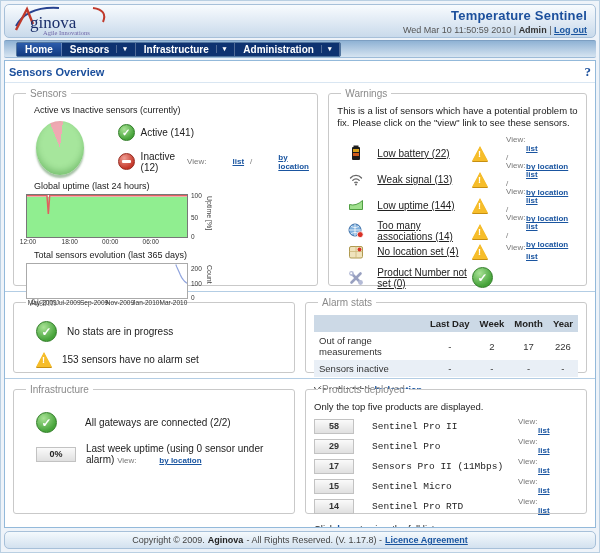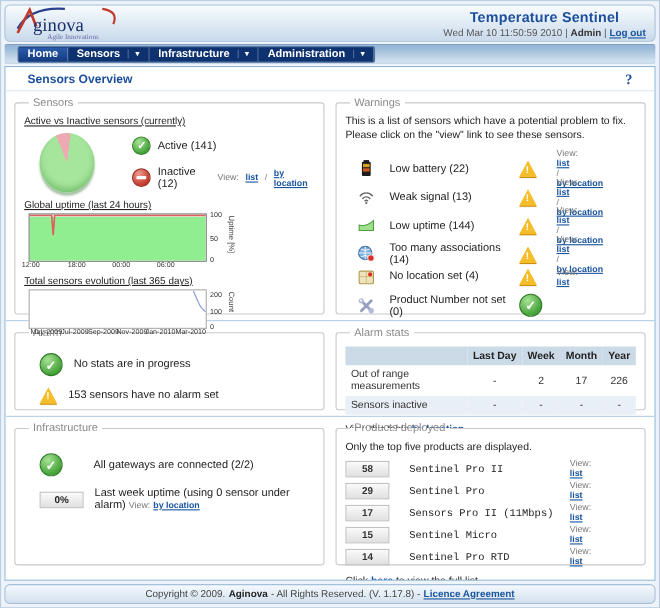--- a/index.html
+++ b/index.html
@@ -11,21 +11,21 @@
   }
   .page { width:600px; height:553px; padding:3px; background:#eef3f9; border:1px solid #b9cfe2; }
 
   
   .hdr {
     height:34px; border:1px solid #a7c0d9; border-radius:5px;
     background:linear-gradient(#f8fbfe,#c9daeb);
     display:flex; justify-content:space-between; align-items:center; padding:1px 8px;
   }
   .logo-svg { display:block; }
-  .hdr-right { text-align:center; }
+  .hdr-right { text-align:right; }
   .app-title { color:#1b4f9c; font-weight:bold; font-size:13px; letter-spacing:.2px; }
   .hdr-meta { font-size:9px; color:#555; margin-top:2px; }
   .hdr-meta .usr { font-weight:bold; color:#333; }
   .hdr-meta a, .lnk { color:#1a55a0; font-weight:bold; text-decoration:underline; cursor:pointer; }
 
   
   .navstrip {
     margin-top:2px; height:18px;
     background:linear-gradient(#8fb2d4,#d6e4f1);
     border-top:1px solid #7d9fc2; border-bottom:1px solid #9dbbd8;
@@ -34,35 +34,35 @@
   .menu {
     display:inline-flex; background:#0e3270; border:1px solid #52759e; border-radius:2px;
     color:#fff; font-size:10px; font-weight:bold; height:15px; align-items:stretch; overflow:hidden;
   }
   .mi { display:flex; align-items:center; padding:0 8px; cursor:pointer; border-right:1px solid rgba(255,255,255,.28); }
   .mi.home { background:linear-gradient(#2c5cab,#123a80); }
   .mi .chev { font-size:7px; margin-left:7px; padding-left:6px; border-left:1px solid rgba(255,255,255,.28); }
 
   
   .content { margin-top:2px; background:#fff; border:1px solid #93b9da; height:468px; overflow:hidden; }
-  .titlebar { display:flex; justify-content:space-between; align-items:center; padding:3px 20px 2px; border-bottom:1px solid #d9e6f2; }
+  .titlebar { display:flex; justify-content:space-between; align-items:center; padding:3px 4px 2px; border-bottom:1px solid #d9e6f2; }
   .pgtitle { color:#1b4f9c; font-weight:bold; font-size:11px; }
   .help { color:#1b4f9c; font-weight:bold; font-size:13px; font-family:"Liberation Serif",serif; cursor:pointer; }
 
   .prow { display:grid; grid-template-columns:1fr 1fr; gap:10px; padding:5px 8px; }
   .prow + .prow { border-top:1px solid #b3cde4; }
   fieldset { border:1px solid #c9c9c9; border-radius:3px; padding:3px 8px 5px; background:#fff; }
   legend { color:#8a8a8a; font-size:10px; padding:0 4px; margin-left:4px; }
   .r1 fieldset { height:198px; }
   .r2 fieldset { height:76px; }
   .r3 fieldset { height:130px; }
 
-  .chart-title { font-size:9px; color:#222; text-decoration:underline; margin:3px 0 3px; }
+  .chart-title { font-size:9px; color:#222; margin:3px 12px 3px; }
   .tiny { font-size:8px; color:#777; }
-  .tlnk { font-size:8px; }
+  .tlnk { font-size:8px;margin-left:20px; }
 
   
   .pieblock { display:flex; align-items:center; gap:34px; padding-left:14px; height:60px; }
   .pie { width:54px; height:54px; border-radius:50%; box-shadow:0 3px 2px rgba(60,120,60,.45), inset 0 -4px 6px rgba(0,90,0,.25); }
   .pieleg { display:flex; flex-direction:column; gap:10px; }
   .legrow { display:flex; align-items:center; gap:6px; font-size:10px; color:#222; }
 
   
   .ic { width:17px; height:17px; border-radius:50%; display:inline-flex; align-items:center; justify-content:center;
         color:#fff; font-size:10px; font-weight:bold; flex:none; }
@@ -87,21 +87,21 @@
   .ycol span { position:absolute; left:3px; }
   .yt0 { top:-2px; } .yt1 { top:45%; } .yt2 { bottom:9px; }
   .axlbl { writing-mode:vertical-rl; font-size:7px; color:#444; line-height:1; padding-top:2px; }
   .up-x .x0 { left:2px; } .up-x .x1 { left:27%; } .up-x .x2 { left:52%; } .up-x .x3 { left:77%; }
   .evo-x .x0 { left:10%; } .evo-x .x1 { left:26%; } .evo-x .x2 { left:42%; }
   .evo-x .x3 { left:58%; } .evo-x .x4 { left:74%; } .evo-x .x5 { left:91%; }
 
   
   .intro { font-size:9.5px; color:#222; margin:3px 0 6px; line-height:1.25; }
   .wrow { display:grid; grid-template-columns:30px 1fr 34px 72px; align-items:center; height:26px; padding-left:10px; }
-  .wlabel { font-size:10px; color:#222; }
+  .wlabel { font-size:10px; color:#222;text-decoration:underline; }
   .wicon { width:18px; height:18px; display:inline-block; }
   .vcell { font-size:8px; line-height:1.15; }
   .vcell .tiny { display:block; }
 
   
   .arow { display:flex; align-items:center; gap:10px; margin:10px 0 0 14px; font-size:10px; color:#222; }
   .badge { width:40px; height:15px; background:linear-gradient(#fafafa,#e0e0e0); border:1px solid #c2c2c2;
            font-size:9px; font-weight:bold; display:inline-flex; align-items:center; justify-content:center; flex:none; }
 
   

